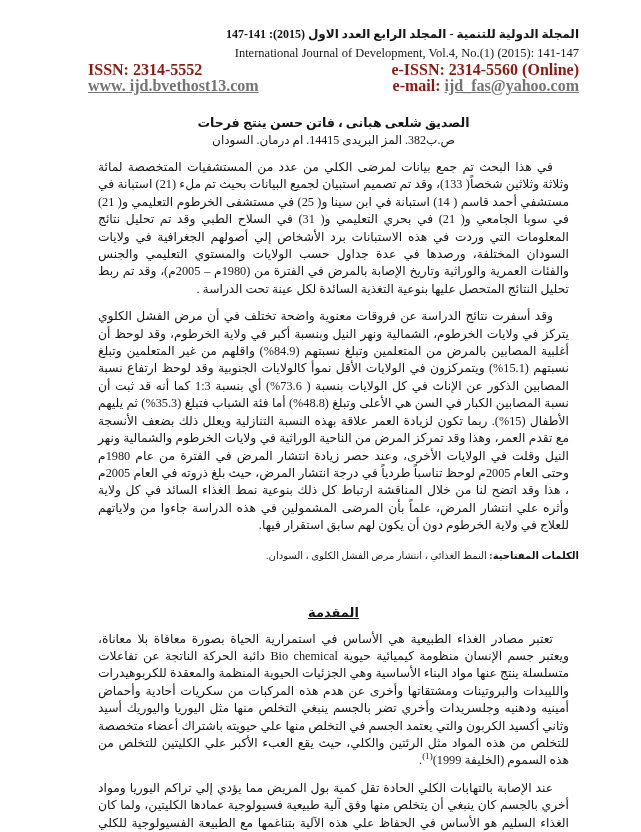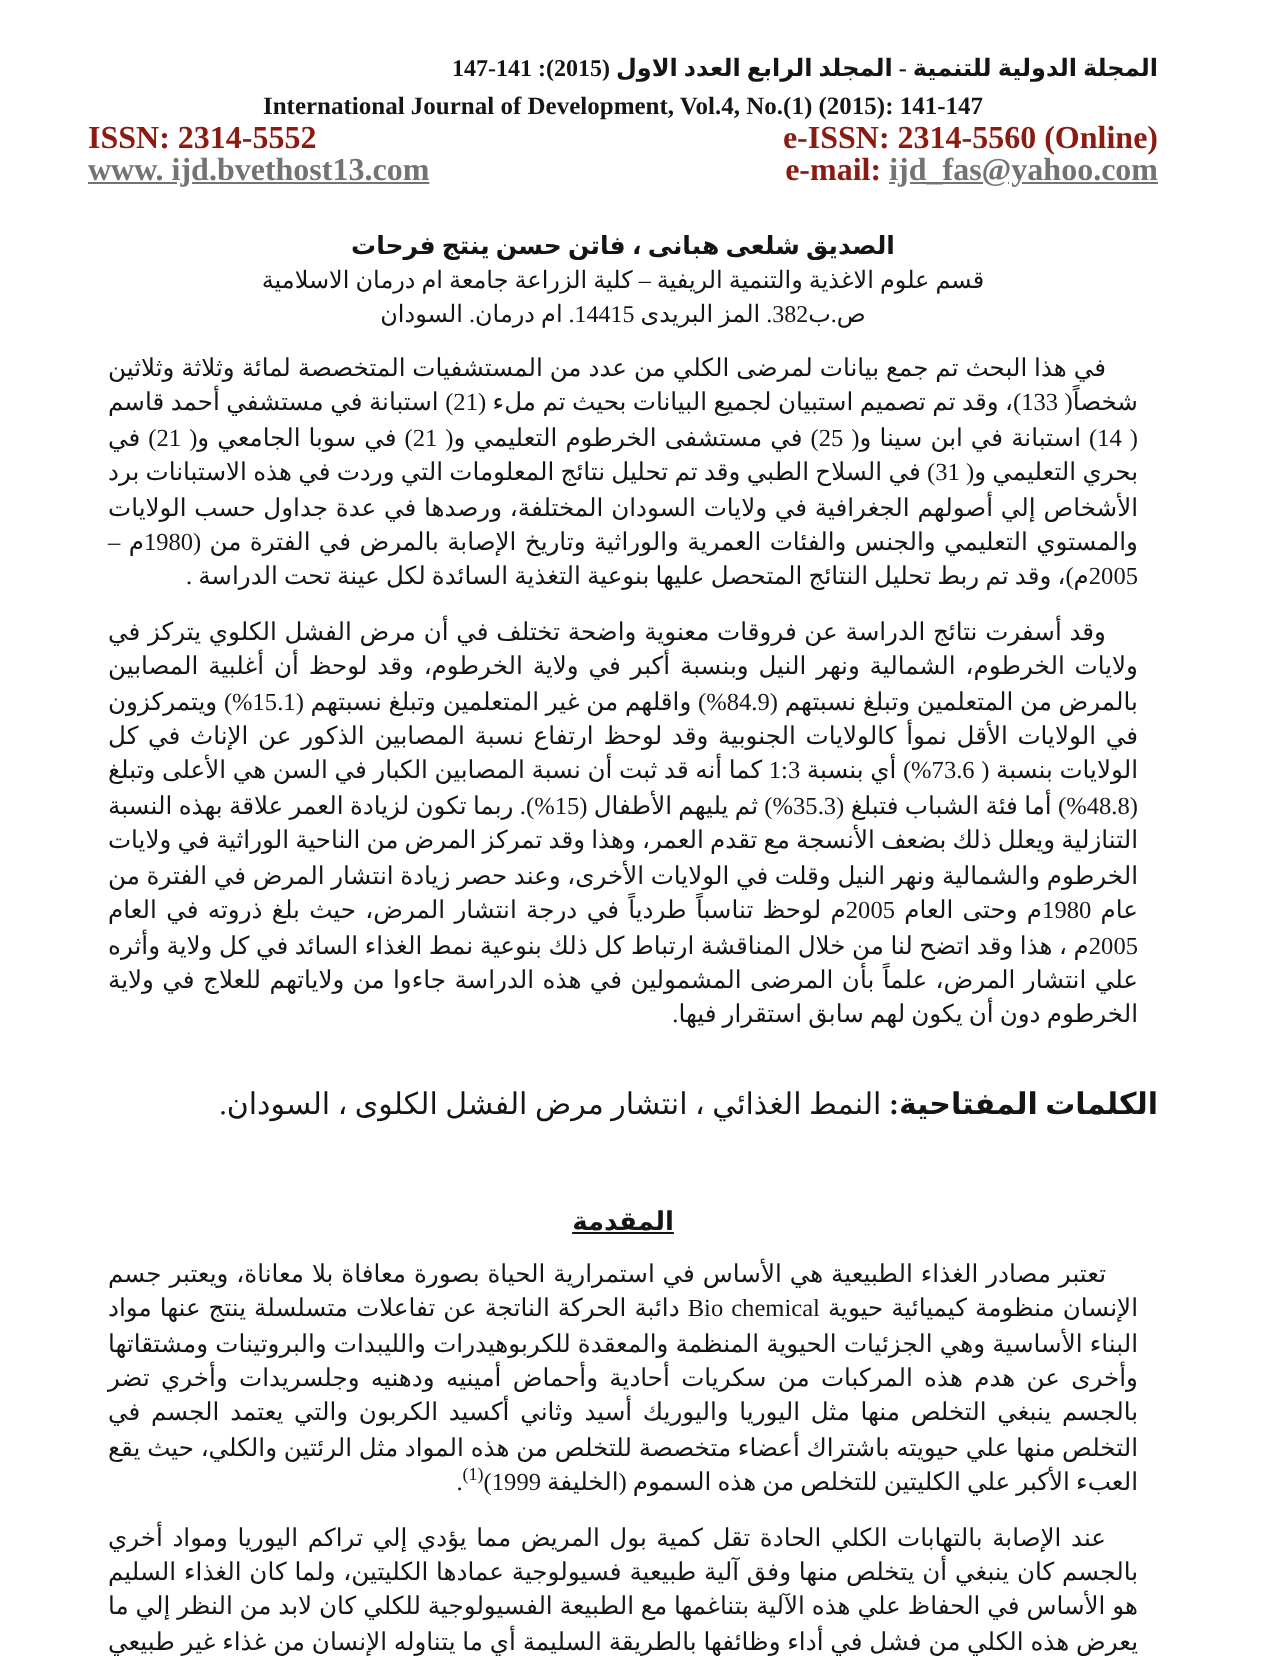--- a/index.html
+++ b/index.html
@@ -1,33 +1,33 @@
 <!DOCTYPE html>
 <html><head>
 <meta charset="utf-8">
 <style>
   html,body{margin:0;padding:0;background:#fff;}
   .page{
     position:relative;
     width:641px;height:832px;
     background:#ffffff;
     box-sizing:border-box;
-    padding:26px 62px 0 44px;
+    padding:26px 62px 0 88px;
     font-family:"Liberation Serif","DejaVu Sans",serif;
     color:#151515;
     overflow:hidden;
   }
   
   .hdr-ar{
     direction:rtl;text-align:right;
     font-size:12px;font-weight:bold;
     margin:0 0 4px 0;line-height:16px;
   }
   .hdr-en{
-    text-align:center;font-size:12.5px;font-weight:bold;
+    text-align:right;font-size:12.5px;font-weight:normal;
     margin:0 0 1px 0;line-height:15px;
   }
   .hdr-row{
     display:flex;justify-content:space-between;
     font-size:16px;font-weight:bold;line-height:15px;
     margin:0 0 1px 0;
   }
   .maroon{color:#8b1a10;}
   .blue-link{color:#737373;text-decoration:underline;cursor:pointer;}
   
@@ -44,22 +44,22 @@
   }
   .body-par{
     direction:rtl;
     text-align:justify;
     font-size:12.3px;line-height:17.4px;
     margin:10px;
   }
   .ind{text-indent:16px;}
   .keywords{
     direction:rtl;text-align:right;
-    font-size:15px;line-height:17px;
-    margin:28px 0 0 0;
+    font-size:10px;line-height:17px;
+    margin:12px 0 0 0;
   }
   .kw-label{font-weight:bold;}
   sup.ref{font-size:9px;line-height:0;}
 </style>
 </head>
 <body>
 
 <div class="page">
 
   <div>
@@ -72,21 +72,20 @@
     <div class="hdr-row">
       <span class="blue-link">www. ijd.bvethost13.com</span>
       <span>
         <span class="maroon">e-mail: </span><span class="blue-link">ijd_fas@yahoo.com</span>
       </span>
     </div>
   </div>
 
   <div class="title-block">
     <p class="authors">الصديق شلعى هبانى ، فاتن حسن ينتج فرحات</p>
-    <p class="affil">قسم علوم الاغذية والتنمية الريفية – كلية الزراعة جامعة ام درمان الاسلامية</p>
     <p class="affil">ص.ب382. المز البريدى 14415. ام درمان. السودان</p>
   </div>
 
   <p class="body-par ind">في هذا البحث تم جمع بيانات لمرضى الكلي من عدد من المستشفيات المتخصصة لمائة وثلاثة وثلاثين شخصاً( 133)، وقد تم تصميم استبيان لجميع البيانات بحيث تم ملء (21) استبانة في مستشفي أحمد قاسم ( 14) استبانة في ابن سينا و( 25) في مستشفى الخرطوم التعليمي و( 21) في سوبا الجامعي و( 21) في بحري التعليمي و( 31) في السلاح الطبي وقد تم تحليل نتائج المعلومات التي وردت في هذه الاستبانات برد الأشخاص إلي أصولهم الجغرافية في ولايات السودان المختلفة، ورصدها في عدة جداول حسب الولايات والمستوي التعليمي والجنس والفئات العمرية والوراثية وتاريخ الإصابة بالمرض في الفترة من (1980م – 2005م)، وقد تم ربط تحليل النتائج المتحصل عليها بنوعية التغذية السائدة لكل عينة تحت الدراسة .</p>
   <p class="body-par ind">وقد أسفرت نتائج الدراسة عن فروقات معنوية واضحة تختلف في أن مرض الفشل الكلوي يتركز في ولايات الخرطوم، الشمالية ونهر النيل وبنسبة أكبر في ولاية الخرطوم، وقد لوحظ أن أغلبية المصابين بالمرض من المتعلمين وتبلغ نسبتهم (84.9%) واقلهم من غير المتعلمين وتبلغ نسبتهم (15.1%) ويتمركزون في الولايات الأقل نموأ كالولايات الجنوبية وقد لوحظ ارتفاع نسبة المصابين الذكور عن الإناث في كل الولايات بنسبة ( 73.6%) أي بنسبة 1:3 كما أنه قد ثبت أن نسبة المصابين الكبار في السن هي الأعلى وتبلغ (48.8%) أما فئة الشباب فتبلغ (35.3%) ثم يليهم الأطفال (15%). ربما تكون لزيادة العمر علاقة بهذه النسبة التنازلية ويعلل ذلك بضعف الأنسجة مع تقدم العمر، وهذا وقد تمركز المرض من الناحية الوراثية في ولايات الخرطوم والشمالية ونهر النيل وقلت في الولايات الأخرى، وعند حصر زيادة انتشار المرض في الفترة من عام 1980م وحتى العام 2005م لوحظ تناسباً طردياً في درجة انتشار المرض، حيث بلغ ذروته في العام 2005م ، هذا وقد اتضح لنا من خلال المناقشة ارتباط كل ذلك بنوعية نمط الغذاء السائد في كل ولاية وأثره علي انتشار المرض، علماً بأن المرضى المشمولين في هذه الدراسة جاءوا من ولاياتهم للعلاج في ولاية الخرطوم دون أن يكون لهم سابق استقرار فيها.</p>
 
   <p class="keywords">
     <span class="kw-label">الكلمات المفتاحية:</span><span> النمط الغذائي ، انتشار مرض الفشل الكلوى ، السودان.</span>
   </p>
 

